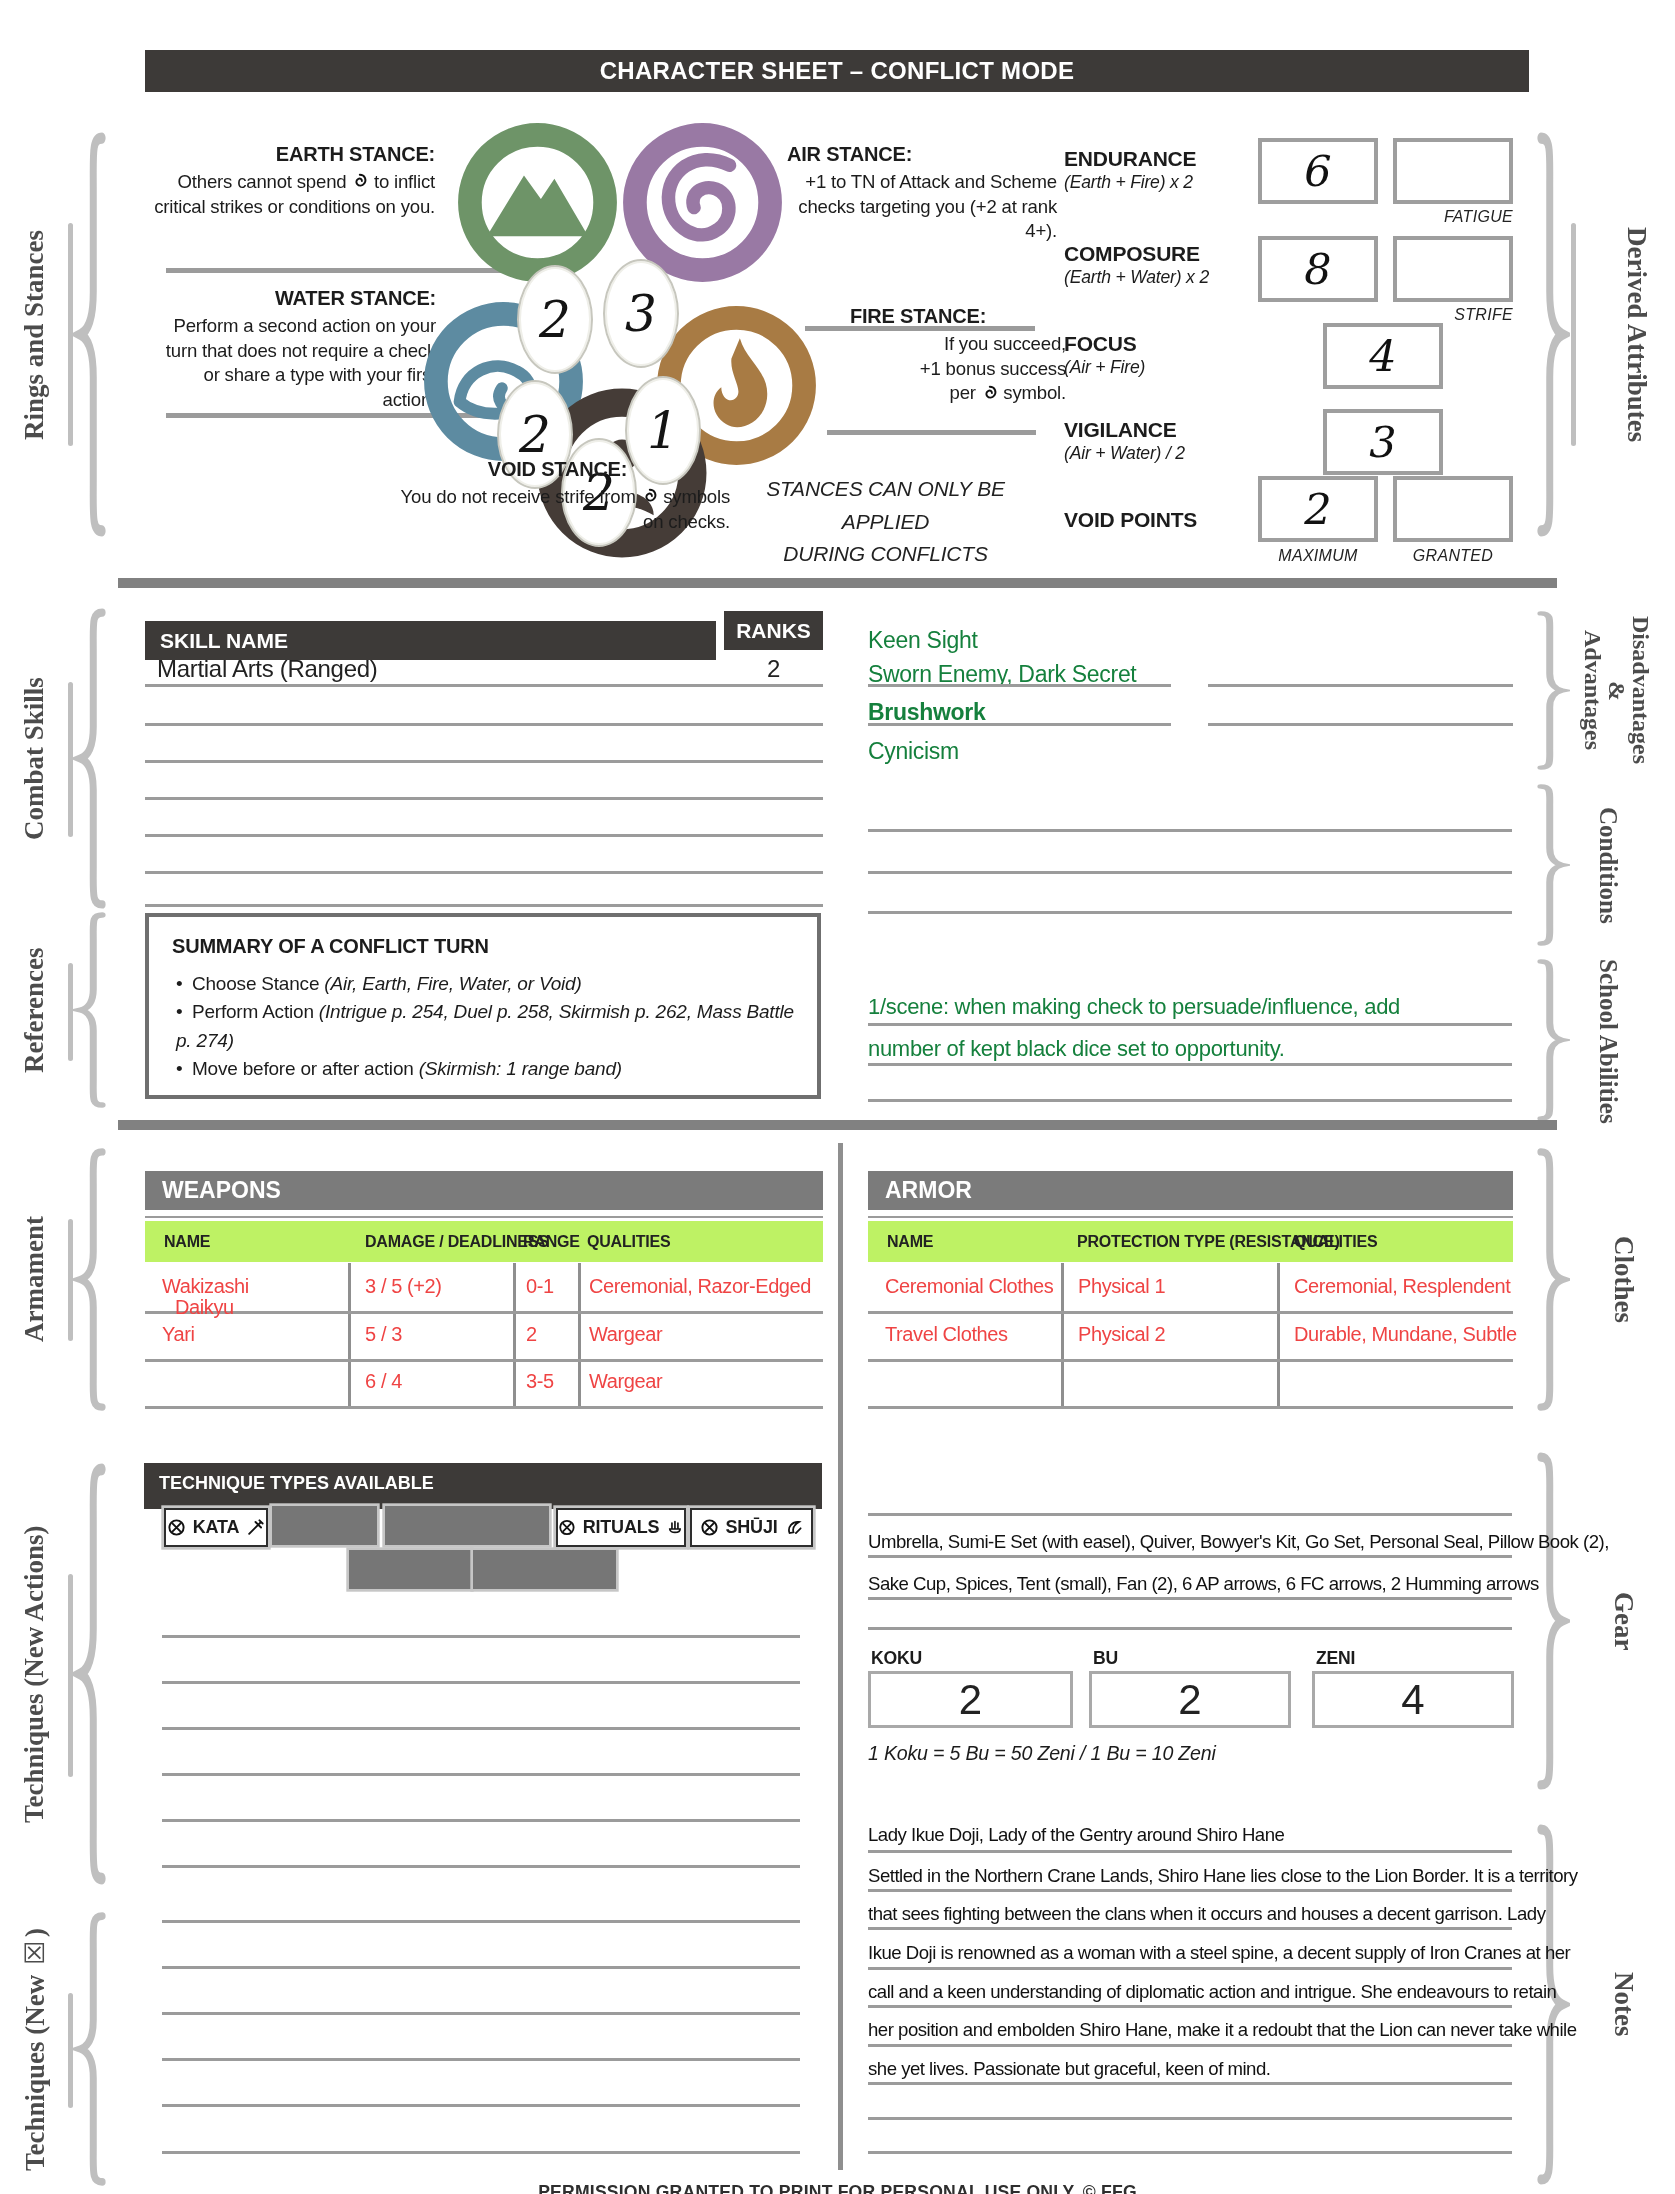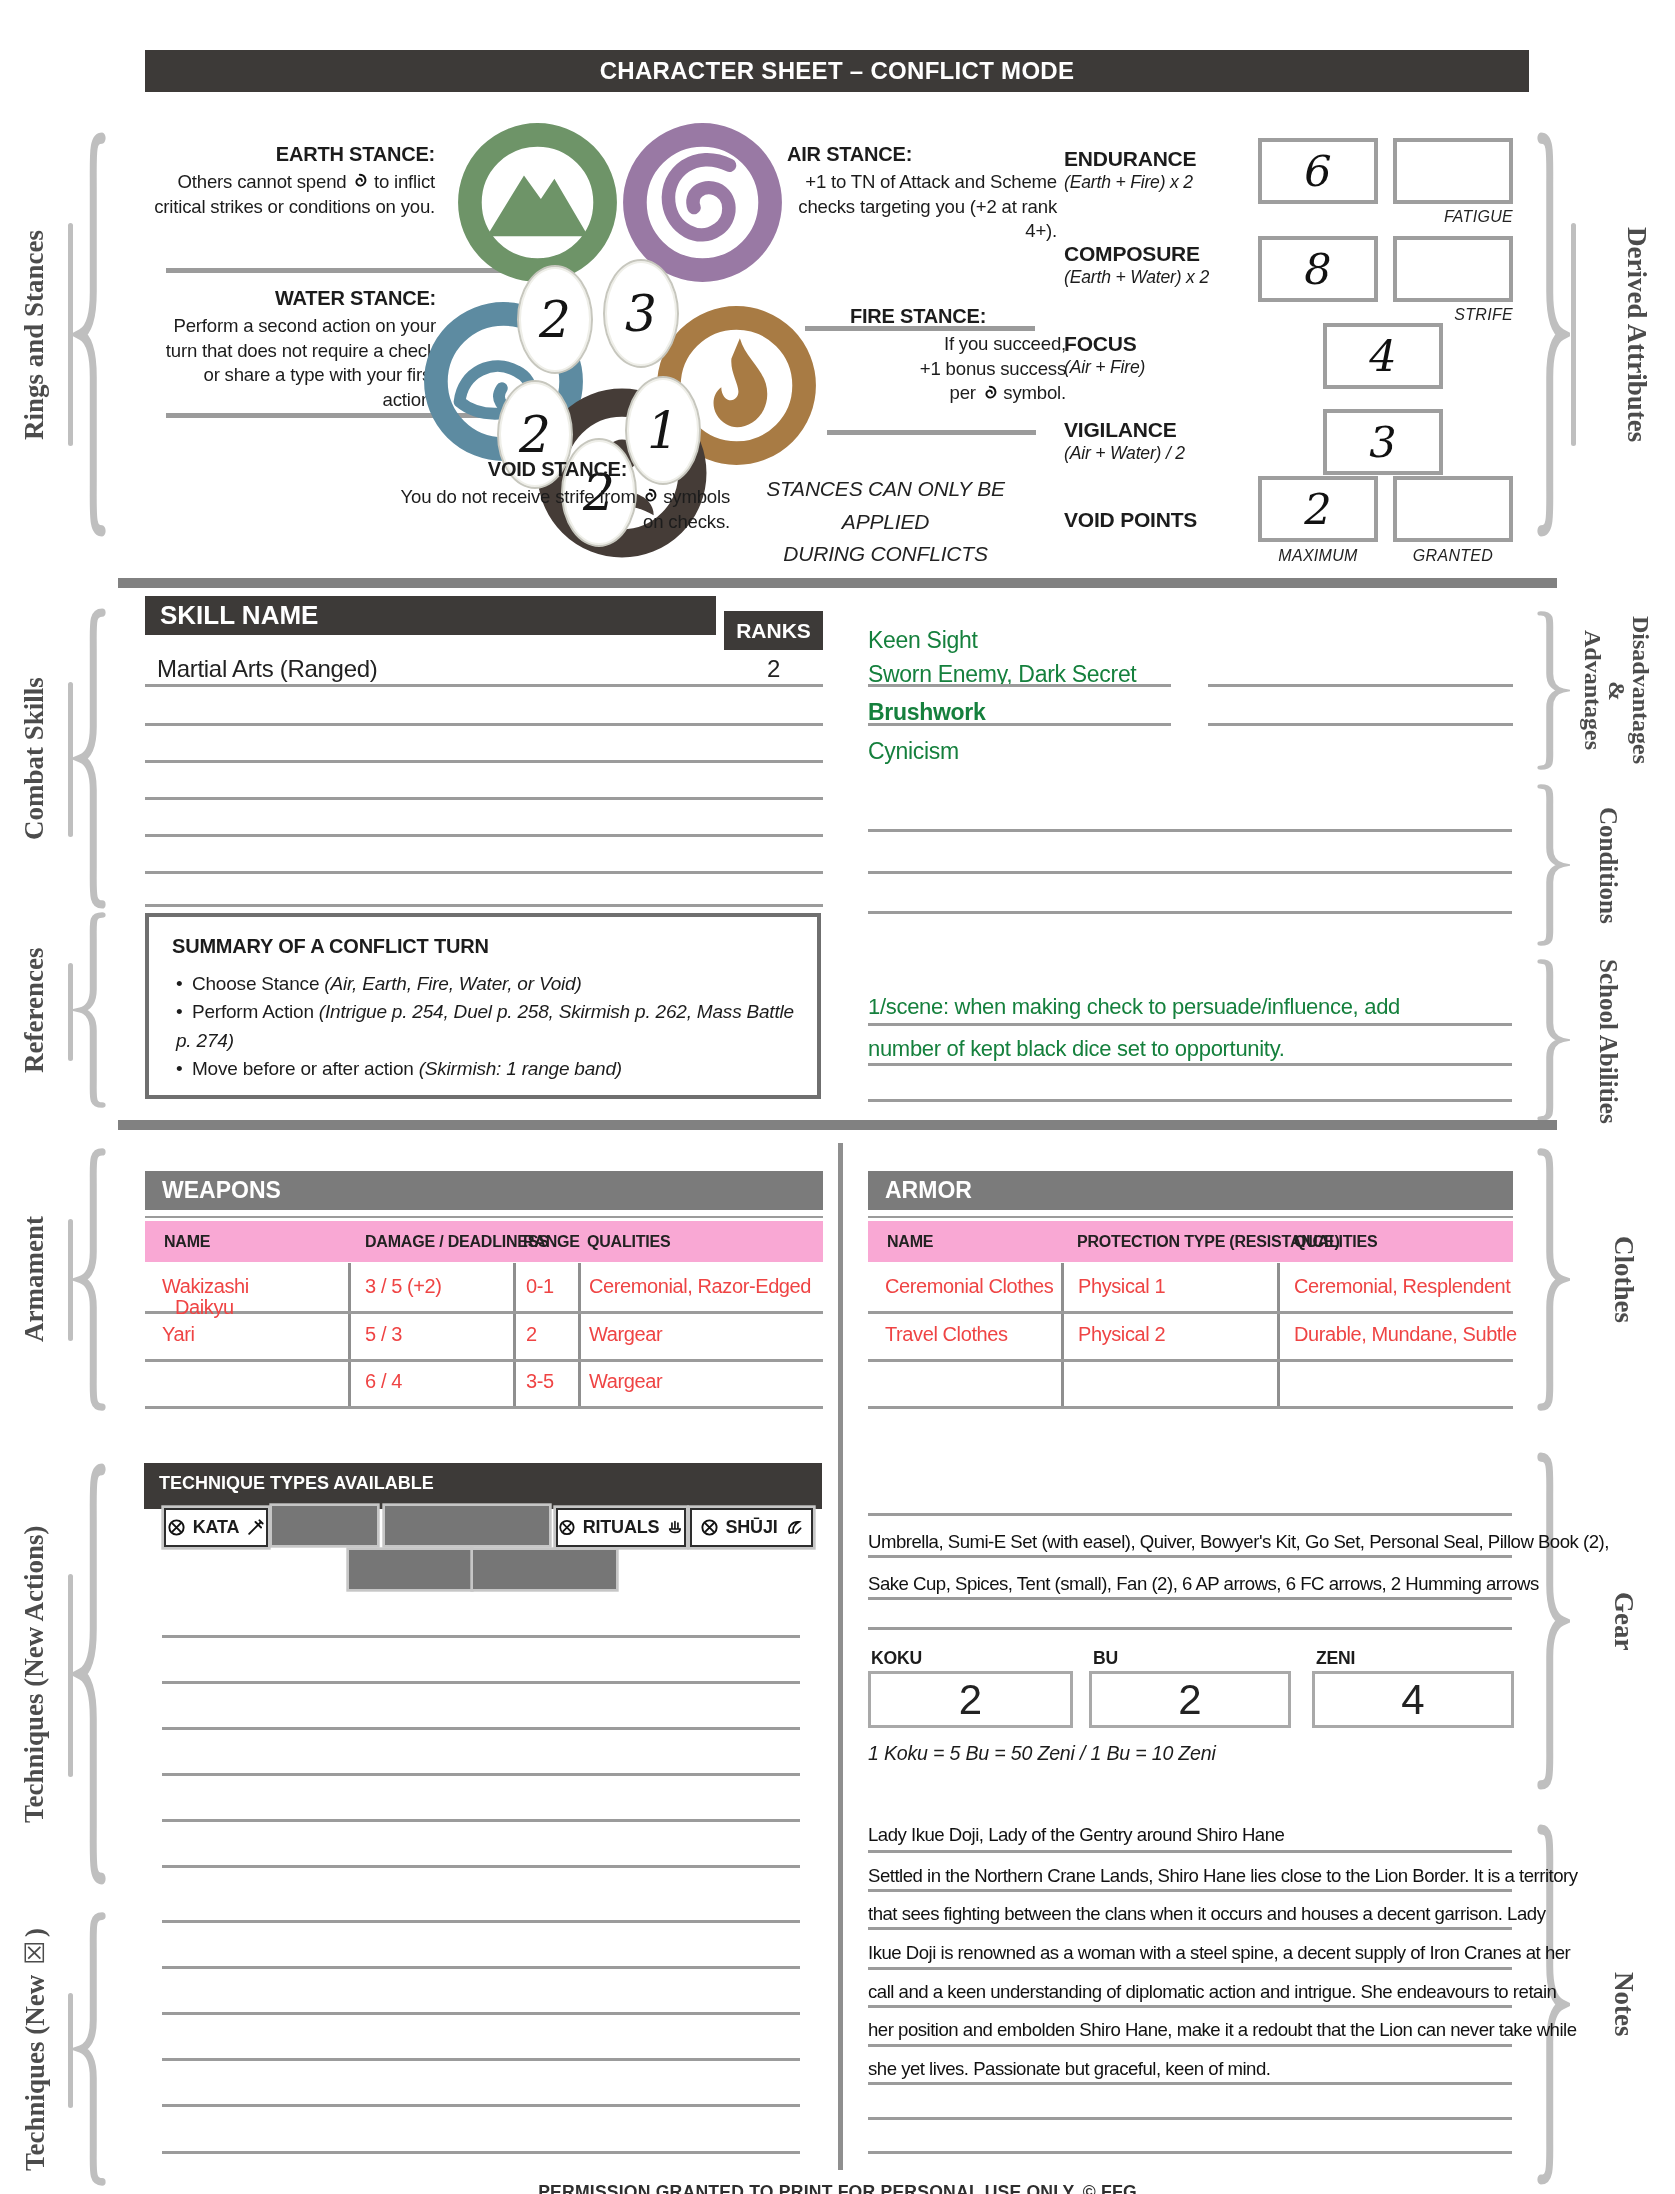--- a/index.html
+++ b/index.html
@@ -4,21 +4,21 @@
 <style>
   html,body{margin:0;padding:0;background:#e8e8e8;}
   #page{position:relative;width:1675px;height:2194px;background:#ffffff;overflow:hidden;
         font-family:"Liberation Sans",sans-serif;color:#1c1c1c;}
   .abs{position:absolute;}
   .rule{position:absolute;height:3.4px;background:#9b9b9b;}
   .divider{position:absolute;left:118px;width:1439px;height:9.5px;background:#818181;}
   .vline{position:absolute;width:4.7px;background:#8f8f8f;}
   .darkbar{position:absolute;background:#3d3a38;color:#fff;font-weight:bold;}
   .graybar{position:absolute;background:#7b7b7b;color:#fff;font-weight:bold;}
-  .subhead{position:absolute;background:#f9a8d4;}
+  .subhead{position:absolute;background:#bef264;}
   .subhead span{position:absolute;top:0;height:41px;line-height:41px;font-size:16px;font-weight:bold;
                 letter-spacing:-0.2px;color:#222;}
   .cell{position:absolute;font-size:20px;letter-spacing:-0.4px;color:#ef4444;}
   .vlabel{position:absolute;font-family:"Liberation Serif",serif;font-weight:bold;color:#4c4c4c;
           font-size:27px;text-align:center;white-space:nowrap;}
   .vl-left{writing-mode:vertical-rl;transform:rotate(180deg);}
   .vl-right{writing-mode:vertical-rl;}
   .brace{position:absolute;}
   .brace path{stroke:#bfbfbf;stroke-width:11;fill:none;stroke-linecap:round;}
   .bbar{position:absolute;width:5.4px;background:#bfbfbf;border-radius:2.7px;}
@@ -276,21 +276,21 @@
       <span>2</span>
     </div>
   <div class="vbox" style="left:1393px;top:476px;width:112px;height:58px;">
       <span></span>
     </div>
   <div class="boxlab" style="left:1258px;top:547px;width:120px;text-align:center;">MAXIMUM</div>
   <div class="boxlab" style="left:1393px;top:547px;width:120px;text-align:center;">GRANTED</div>
 
   <div class="divider" style="top:578px;"></div>
 
-  <div class="darkbar" style="left:145px;top:596px;width:571px;height:39px;line-height:39px;font-size:26px;padding-left:0;">
+  <div class="darkbar" style="left:145px;top:621px;width:571px;height:39px;line-height:39px;font-size:21px;padding-left:0;">
     <span style="margin-left:15px;">SKILL NAME</span>
   </div>
   <div class="darkbar" style="left:724px;top:611px;width:99px;height:39px;line-height:39px;font-size:21px;text-align:center;">
     <span>RANKS</span>
   </div>
 
   <div class="fill-text" style="left:157px;top:655px;">Martial Arts (Ranged)</div>
   <div class="fill-text" style="left:724px;top:655px;width:99px;text-align:center;">2</div>
   <div class="rule" style="left:145px;top:684px;width:678px;"></div>
   <div class="rule" style="left:145px;top:723px;width:678px;"></div>

